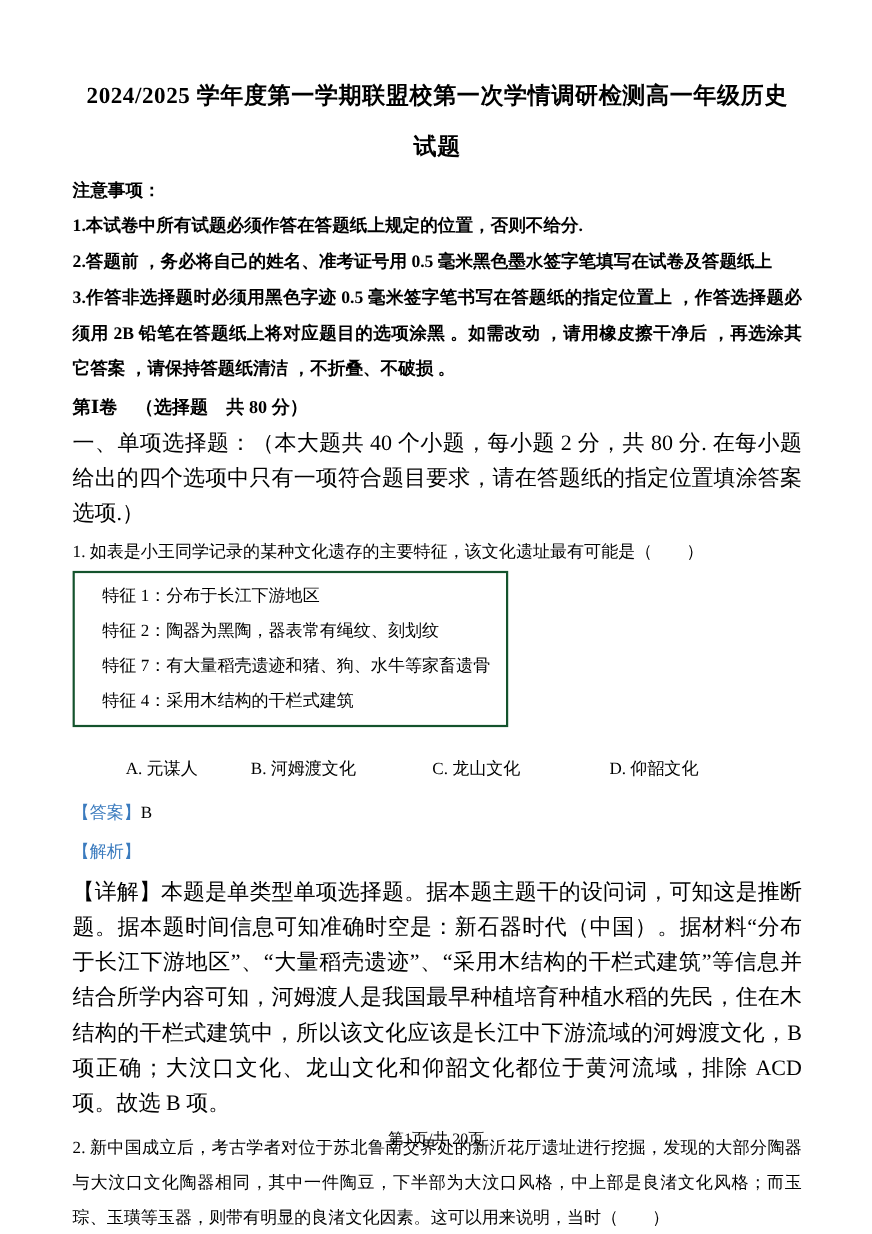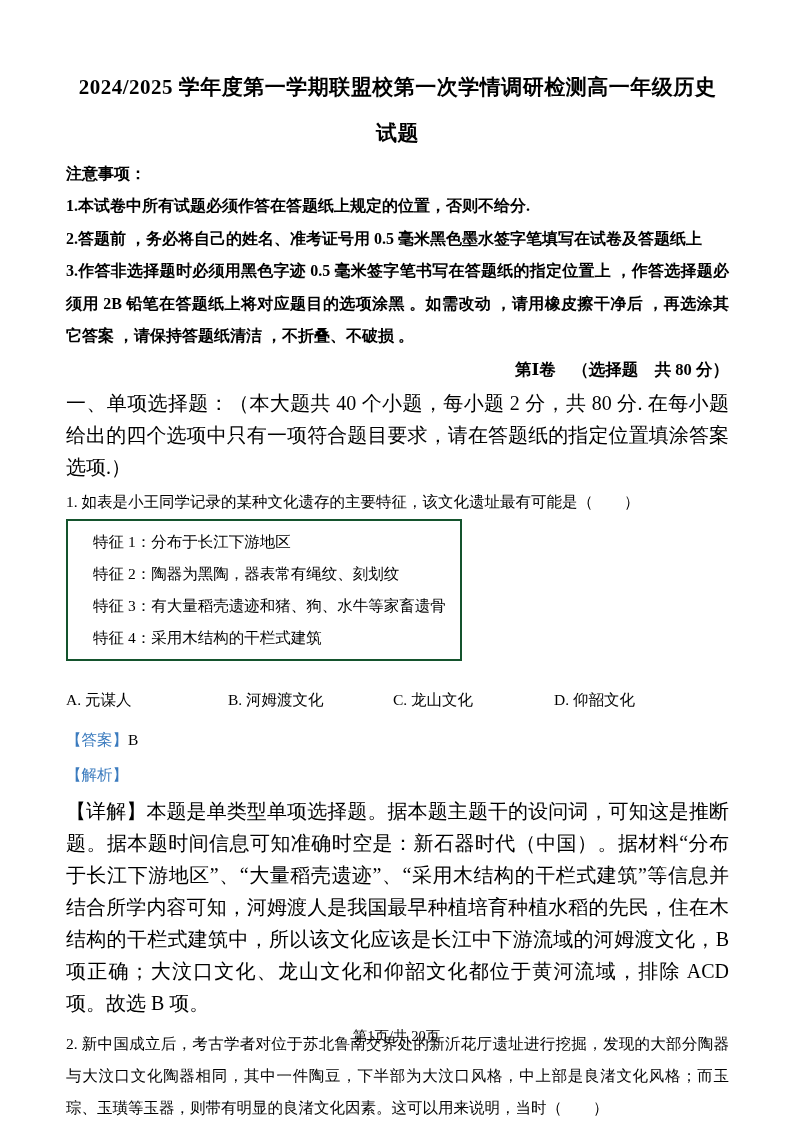--- a/index.html
+++ b/index.html
@@ -31,21 +31,21 @@
   .notice-item {
     font-weight: 700;
     font-size: 16px;
     line-height: 32.5px;
     text-align: justify;
   }
   .part-heading {
     font-weight: 700;
     font-size: 16.5px;
     line-height: 30px;
-    text-align: right;
+    text-align: left;
     margin-top: 2px;
   }
   .section-intro {
     font-weight: 400;
     font-size: 20px;
     line-height: 32px;
     text-align: justify;
     margin-top: 2px;
   }
   .q-stem {
@@ -64,21 +64,21 @@
     font-size: 15.5px;
     line-height: 32px;
     white-space: nowrap;
   }
   .options-row {
     display: flex;
     margin-top: 25px;
     font-size: 15.5px;
     line-height: 28px;
   }
-  .options-row .opt-a { width: 162px; }
+  .options-row .opt-a { width: 162px; text-align: center; }
   .options-row .opt-b { width: 165px; }
   .options-row .opt-c { width: 161px; }
   .options-row .opt-d { flex: 1; }
   .answer-line {
     margin-top: 11px;
     font-size: 15.5px;
     line-height: 30px;
   }
   .analysis-line {
     margin-top: 5px;
@@ -133,21 +133,21 @@
 
   <div class="part-heading">第Ⅰ卷　（选择题　共 80 分）</div>
 
   <p class="section-intro">一、单项选择题：（本大题共 40 个小题，每小题 2 分，共 80 分. 在每小题给出的四个选项中只有一项符合题目要求，请在答题纸的指定位置填涂答案选项.）</p>
 
   <p class="q-stem">1. 如表是小王同学记录的某种文化遗存的主要特征，该文化遗址最有可能是（　　）</p>
 
   <div class="feature-table">
     <div class="feature-row">特征 1：分布于长江下游地区</div>
     <div class="feature-row">特征 2：陶器为黑陶，器表常有绳纹、刻划纹</div>
-    <div class="feature-row">特征 3：有大量稻壳遗迹和猪、狗、水牛等家畜遗骨</div>
+    <div class="feature-row">特征 7：有大量稻壳遗迹和猪、狗、水牛等家畜遗骨</div>
     <div class="feature-row">特征 4：采用木结构的干栏式建筑</div>
   </div>
 
   <div class="options-row">
     <div class="opt-a">A. 元谋人</div>
     <div class="opt-b">B. 河姆渡文化</div>
     <div class="opt-c">C. 龙山文化</div>
     <div class="opt-d">D. 仰韶文化</div>
   </div>
 

